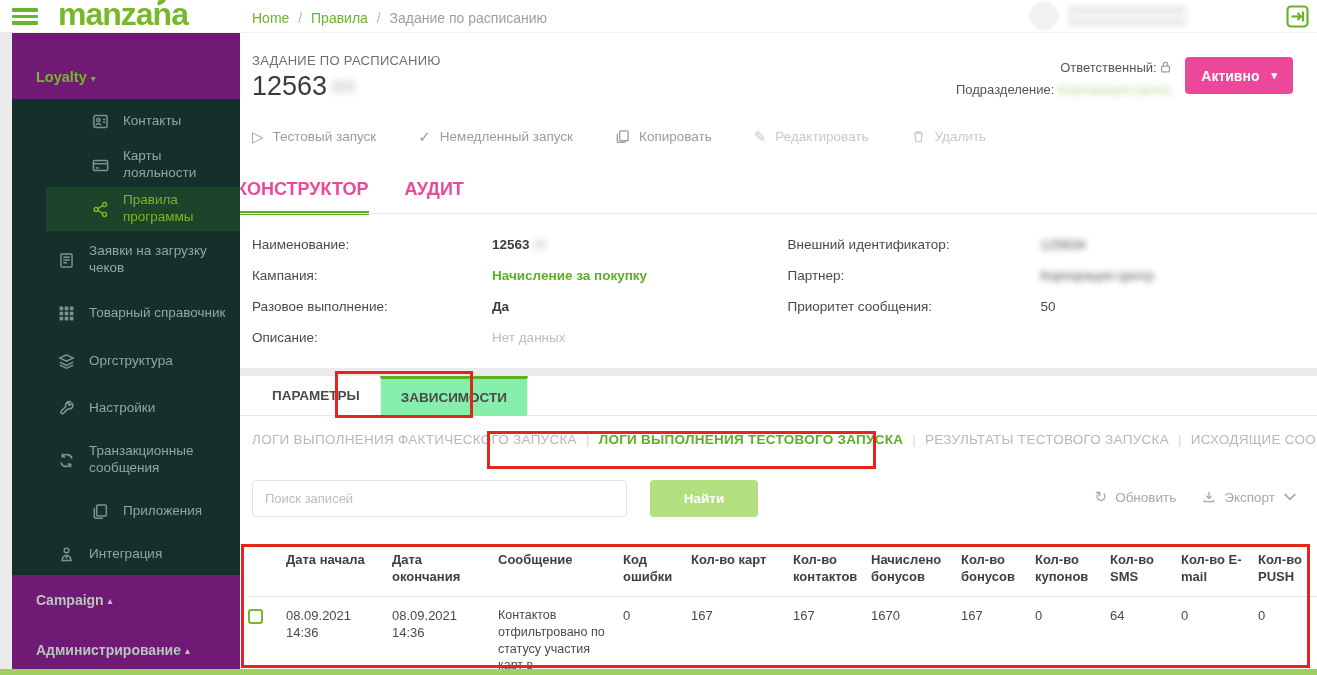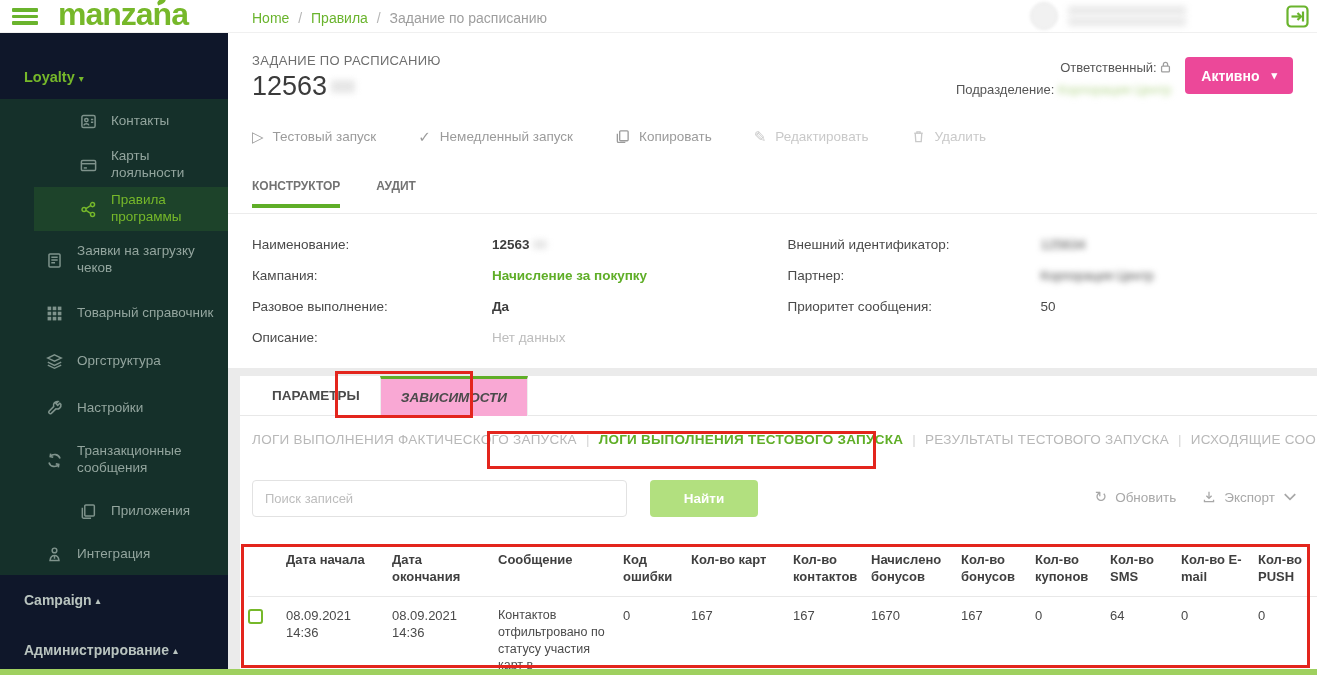--- a/index.html
+++ b/index.html
@@ -15,21 +15,21 @@
   .logo .leaf { position:absolute; right:22px; top:3px; width:9px; height:5px; background:#76b82a; border-radius:60% 0 60% 0; transform:rotate(-20deg); }
   .breadcrumb { position:absolute; left:252px; top:10px; font-size:14px; color:#9e9e9e; }
   .breadcrumb .bc-link { color:#6ab42d; cursor:pointer; }
   .breadcrumb .bc-sep { color:#b5b5b5; margin:0 5px; }
   .user-blur { position:absolute; left:1030px; top:2px; display:flex; align-items:center; gap:10px; }
   .avatar { width:28px; height:28px; border-radius:50%; background:#f1f1f1; border:1px solid #e7e7e7; filter:blur(1.5px); }
   .user-lines div { width:118px; height:9px; background:#e9e9e9; border-radius:2px; margin:2.5px 0; filter:blur(3px); }
   .logout { position:absolute; right:8px; top:5px; width:23px; height:23px; color:#6ab42d; cursor:pointer; }
 
   
-  .sidebar { position:absolute; left:0; top:33px; width:228px; height:642px; background:#0f172a; color:#93a59e; z-index:2; }
+  .sidebar { position:absolute; left:12px; top:33px; width:228px; height:642px; background:#701a75; color:#93a59e; z-index:2; }
   .loyalty-row { padding:36px 0 14px 24px; font-size:14.5px; font-weight:bold; color:#76b82a; cursor:pointer; }
   .caret { font-size:10px; }
   .submenu { background:#15302a; }
   .side-item { display:flex; align-items:center; padding-left:46px; cursor:pointer; font-size:13.5px; line-height:1.25; }
   .side-item .si-icon { width:17px; height:17px; margin-right:14px; flex:0 0 17px; color:#7f938c; }
   .side-item.active { background:#1d432a; color:#76b82a; }
   .side-item.active .si-icon { color:#76b82a; }
   .side-item .si-label { padding-right:8px; }
   .side-section { padding-left:24px; display:flex; align-items:center; font-size:14px; font-weight:bold; color:#b9c4bf; cursor:pointer; }
   .h44{height:44px;margin-left:34px;} .h58{height:58px;} .h48{height:48px;text-align:right;} .h46{height:46px;} .h42{height:42px;} .h50{height:50px;}
@@ -44,39 +44,39 @@
   .lock-icon { display:inline-block; width:11px; height:13px; vertical-align:-2px; color:#9e9e9e; }
   .blur-green { filter:blur(3px); color:#b4d68d; font-size:13px; }
   .blur-gray { filter:blur(3px); color:#ccd3c6; }
   .status-btn { background:#ec4899; color:#fff; font-weight:bold; font-size:14px; border:none; border-radius:4px; height:37px; padding:0 16px; cursor:pointer; display:flex; align-items:center; gap:12px; }
   .status-btn .caret { font-size:11px; }
   .tools { position:absolute; left:24px; top:96px; display:flex; gap:42px; font-size:13.5px; color:#9b9b9b; align-items:center; }
   .tool { display:flex; align-items:center; gap:9px; cursor:pointer; white-space:nowrap; }
   .tool .t-ic { font-size:15px; line-height:1; }
   .tool svg { width:15px; height:15px; }
   .tool.disabled { color:#c9c9c9; }
-  .tabs { position:absolute; left:24px; top:146px; display:flex; gap:36px; font-size:12px; font-weight:bold; color:#737373; }
+  .tabs { position:absolute; left:8px; top:146px; display:flex; gap:36px; font-size:18px; font-weight:bold; color:#ec4899; }
   .tab { cursor:pointer; padding-bottom:11px; }
   .tab.active { border-bottom:4px solid #5fae27; }
   .tab-divider { position:absolute; left:0; right:0; top:180px; height:1px; background:#ececec; }
   .details { position:absolute; left:24px; right:24px; top:196px; display:grid; grid-template-columns:1fr 1fr; column-gap:30px; font-size:13.5px; }
   .d-row { display:flex; height:31px; align-items:center; }
   .d-label { color:#4a4a4a; }
   .dl-left .d-label { width:240px; flex:0 0 240px; }
   .dl-right .d-label { width:253px; flex:0 0 253px; }
   .d-val { color:#4a4a4a; }
   .v-bold { font-weight:bold; color:#3d3d3d; }
   .v-green { font-weight:bold; color:#5fae27; }
   .v-muted { color:#bdbdbd; }
 
   
   .panel { position:absolute; left:240px; top:376px; width:1077px; height:299px; background:#ffffff; }
   .ptabs { position:absolute; left:0; right:0; top:0; height:40px; border-bottom:1px solid #e8e8e8; display:flex; align-items:stretch; padding-left:12px; font-size:13.5px; font-weight:bold; color:#4a4a4a; }
   .ptab { display:flex; align-items:center; padding:0 20px; cursor:pointer; }
-  .ptab.active { border-top:3px solid #5fae27; border-left:1px solid #eeeeee; border-right:1px solid #eeeeee; background:#f9a8d4; margin-bottom:-1px;font-style:italic; }
+  .ptab.active { border-top:3px solid #5fae27; border-left:1px solid #eeeeee; border-right:1px solid #eeeeee; background:#86efac; margin-bottom:-1px; }
   .subtabs { position:absolute; left:12px; top:56px; right:0; white-space:nowrap; overflow:hidden; font-size:13.5px; letter-spacing:.02em; color:#b8b8b8; }
   .subtab { cursor:pointer; }
   .subtab.active { color:#5fae27; font-weight:bold; }
   .st-sep { color:#d5d5d5; margin:0 9px; }
   .search-row { position:absolute; left:12px; top:104px; right:16px; height:37px; }
   .search-input { position:absolute; left:0; top:0; width:375px; height:37px; border:1px solid #e2e2e2; border-radius:4px; padding:0 12px; font-size:13px; color:#555; font-family:inherit; }
   .search-input::placeholder { color:#bdbdbd; }
   .find-btn { position:absolute; left:398px; top:0; width:108px; height:37px; background:#b2e07f; color:#ffffff; font-weight:bold; font-size:13.5px; border:none; border-radius:4px; cursor:pointer; font-family:inherit; }
   .list-actions { position:absolute; right:4px; top:8px; display:flex; gap:26px; font-size:13.5px; color:#a8a8a8; align-items:center; }
   .la-item { display:flex; gap:8px; align-items:center; cursor:pointer; }

